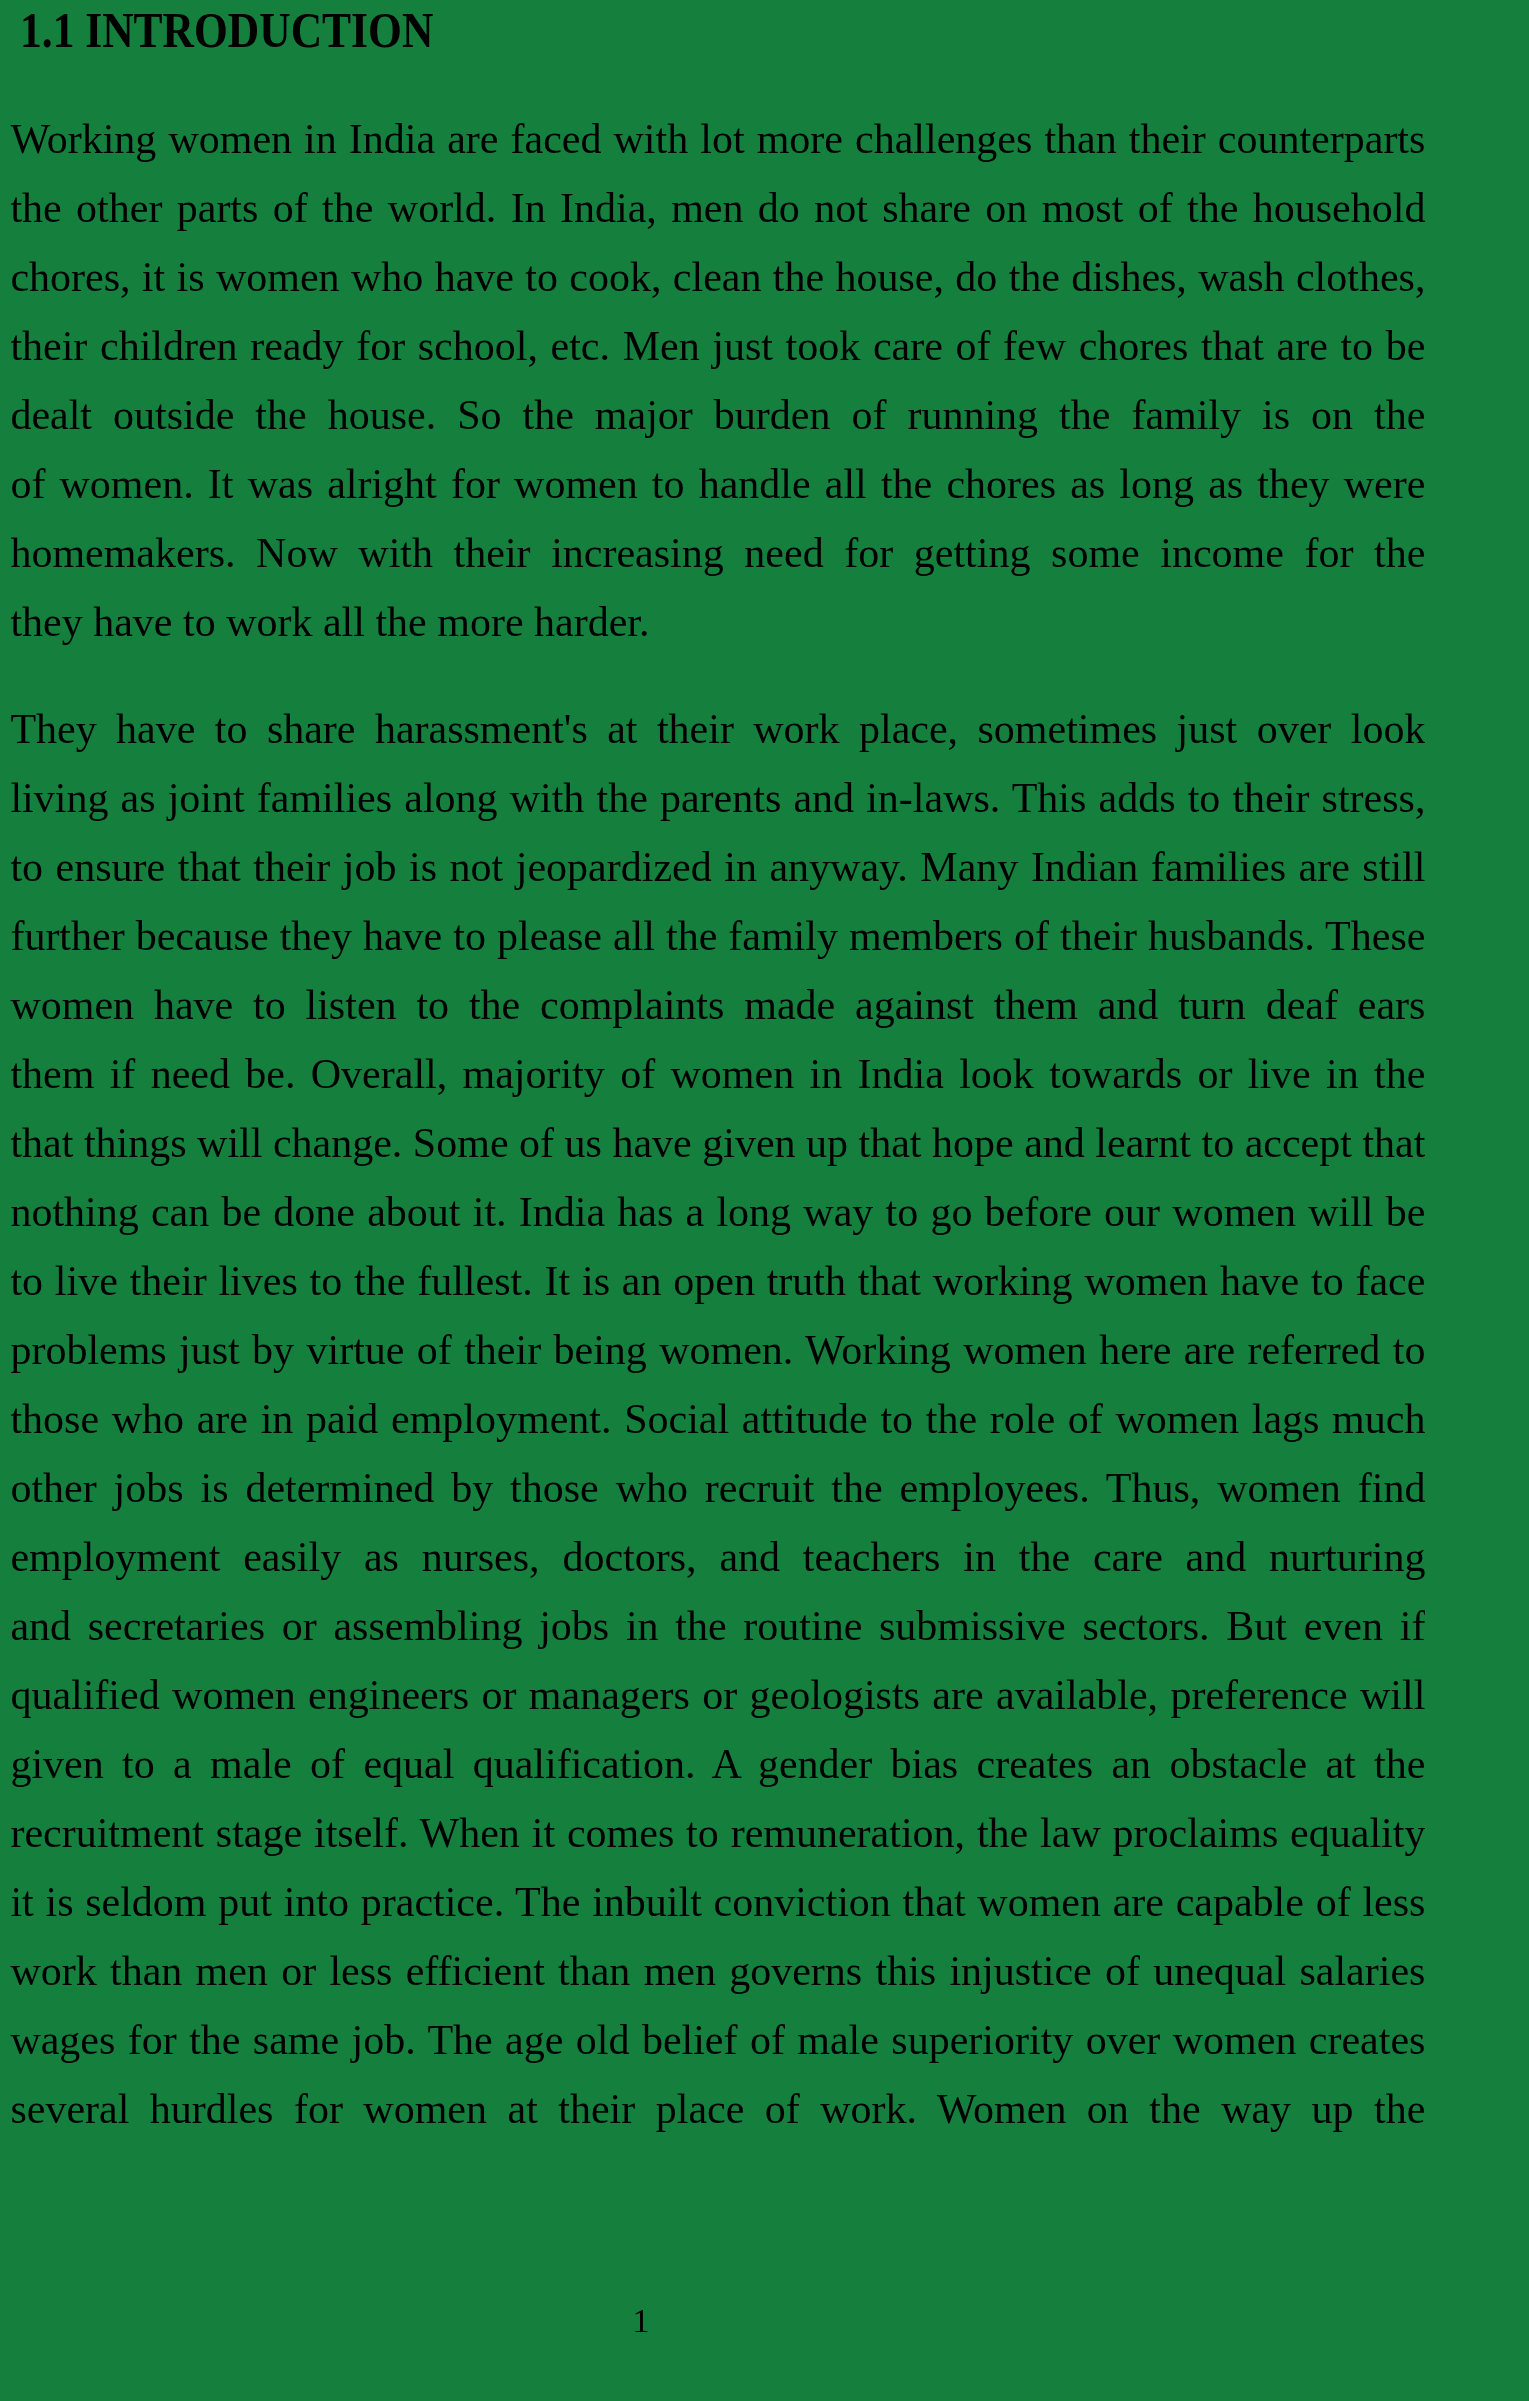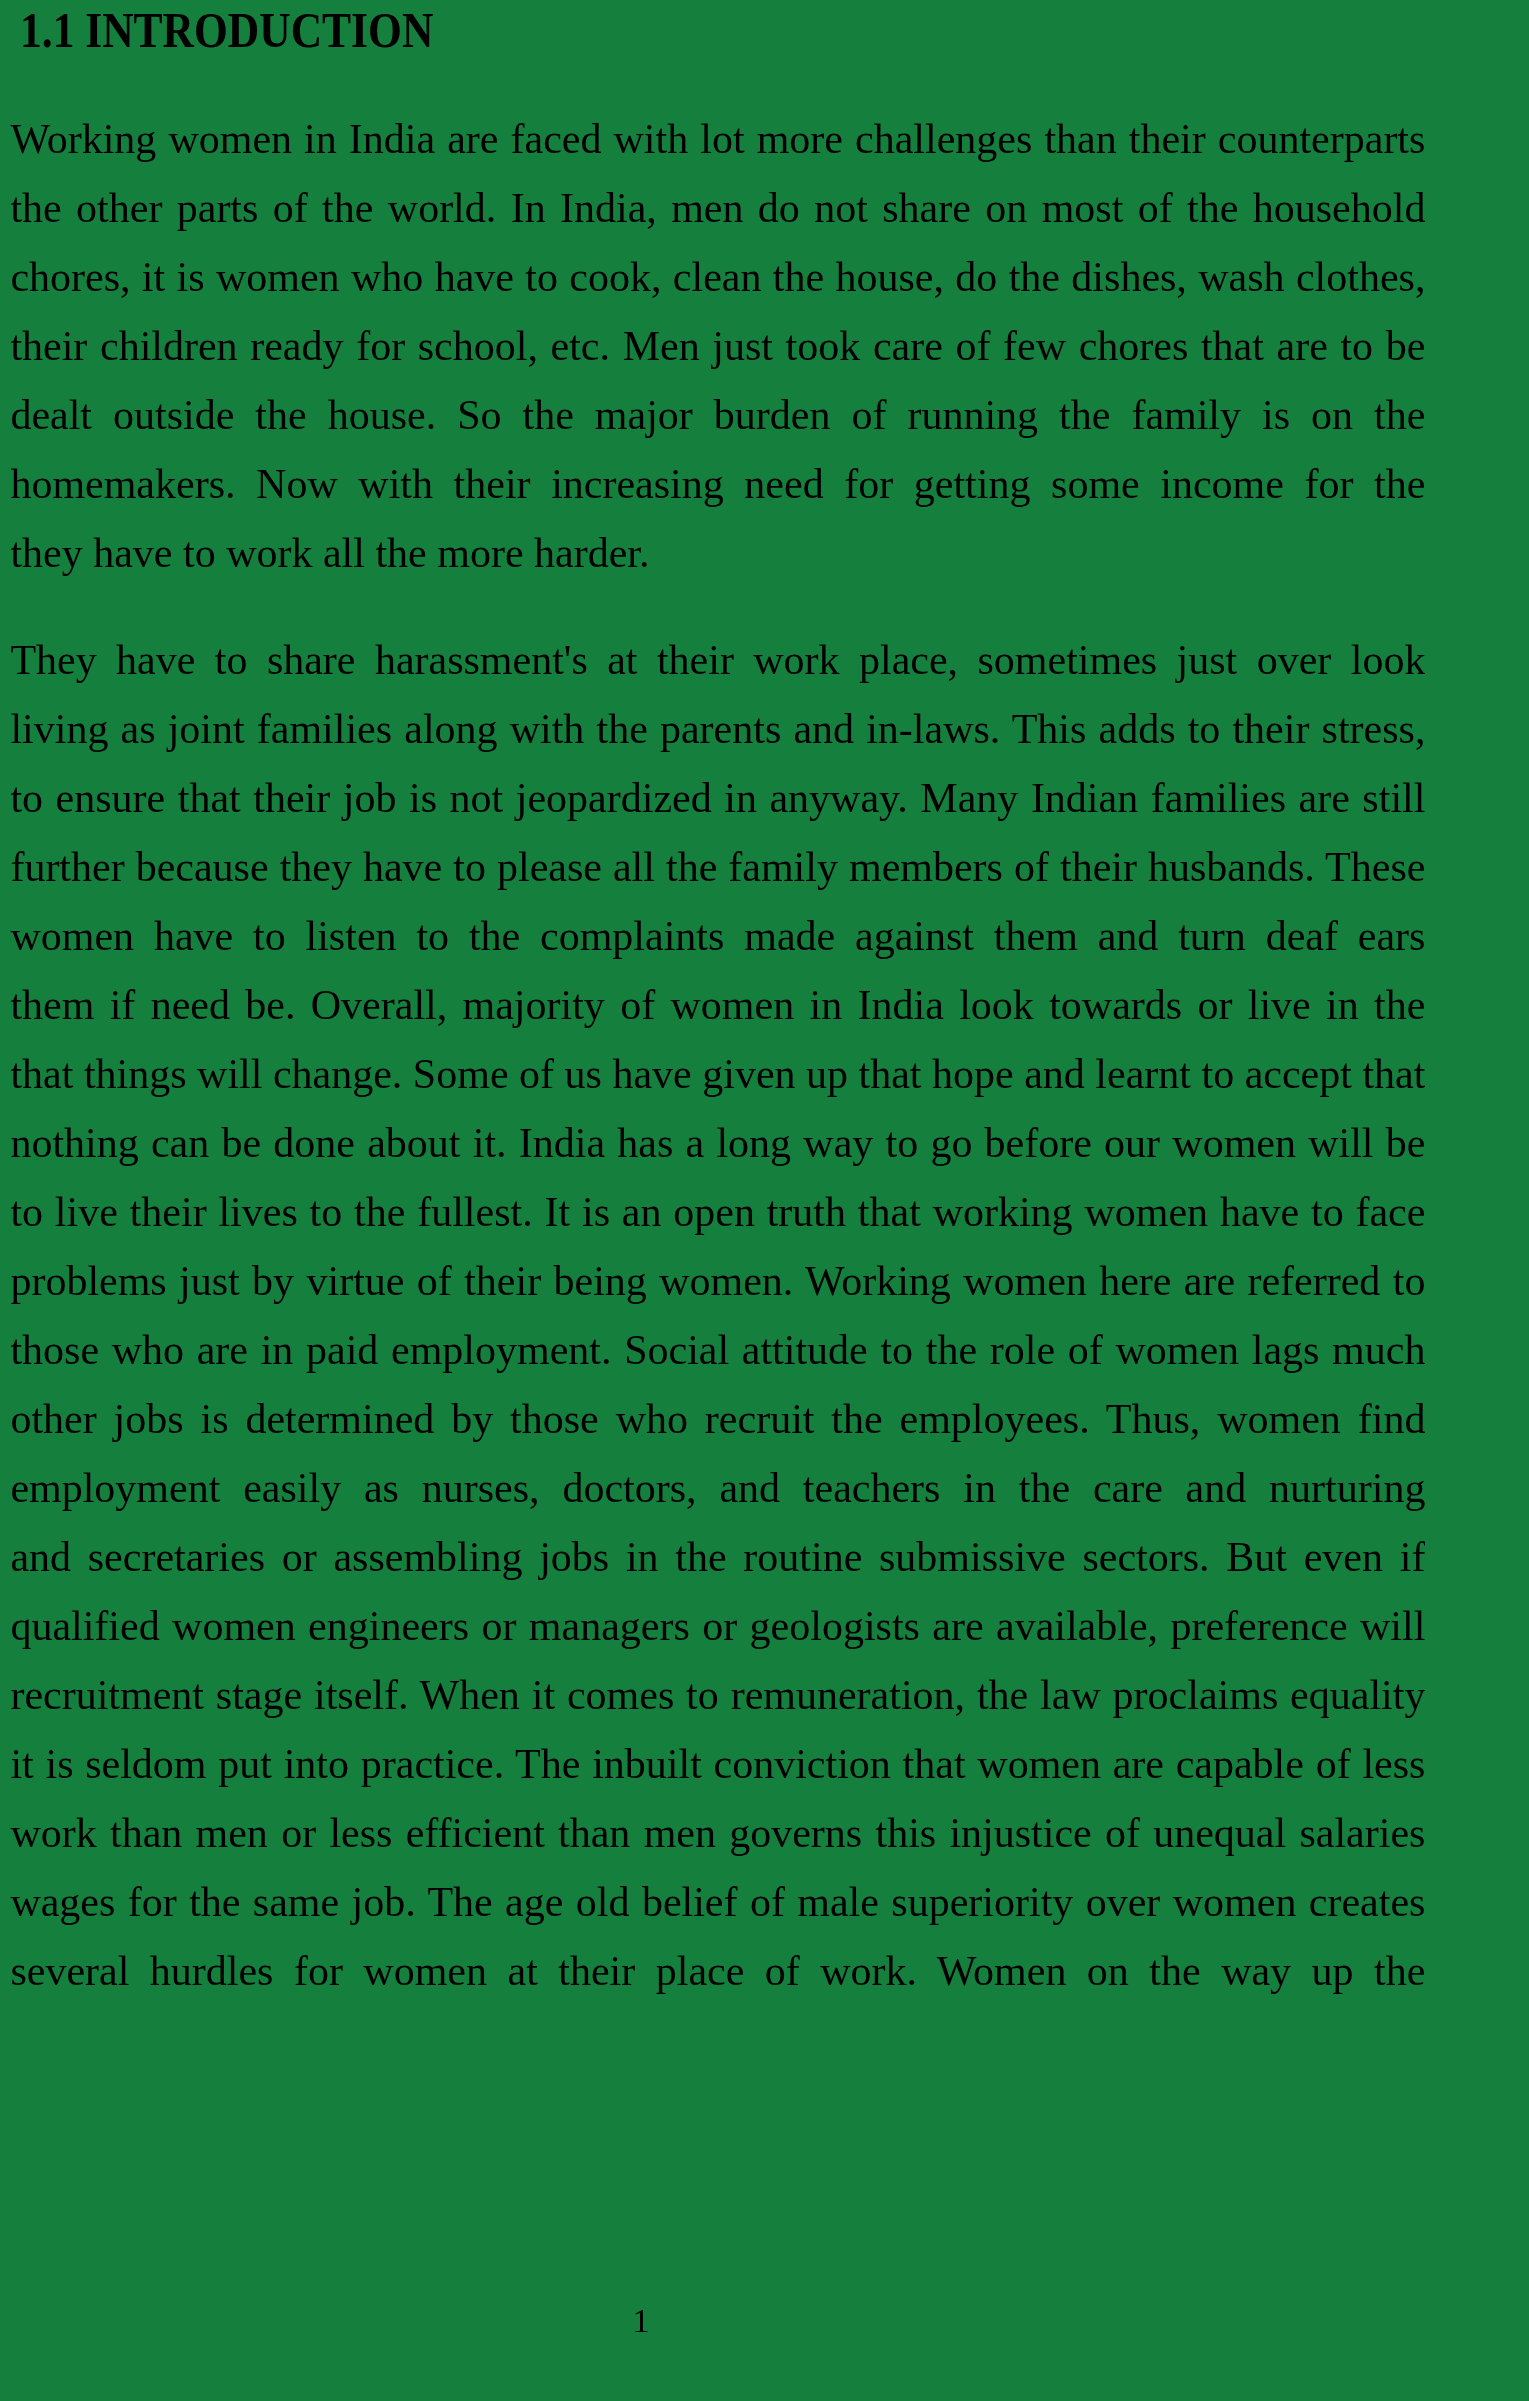--- a/index.html
+++ b/index.html
@@ -67,39 +67,41 @@
   <h1 class="heading">1.1 INTRODUCTION</h1>
 
   <div class="body-block">
 
   <div class="paragraph">
         <div class="line">Working women in India are faced with lot more challenges than their counterparts in</div>
         <div class="line">the other parts of the world. In India, men do not share on most of the household</div>
         <div class="line">chores, it is women who have to cook, clean the house, do the dishes, wash clothes, get</div>
         <div class="line">their children ready for school, etc. Men just took care of few chores that are to be</div>
         <div class="line">dealt outside the house. So the major burden of running the family is on the shoulders</div>
+        <div class="line">of women. It was alright for women to handle all the chores as long as they were</div>
         <div class="line">homemakers. Now with their increasing need for getting some income for the family,</div>
         <div class="line line-last-left">they have to work all the more harder.</div>
       </div>
       <div class="paragraph">
         <div class="line">They have to share harassment's at their work place, sometimes just over look things</div>
         <div class="line">living as joint families along with the parents and in-laws. This adds to their stress,</div>
         <div class="line">to ensure that their job is not jeopardized in anyway. Many Indian families are still</div>
         <div class="line">further because they have to please all the family members of their husbands. These</div>
         <div class="line">women have to listen to the complaints made against them and turn deaf ears towards</div>
         <div class="line">them if need be. Overall, majority of women in India look towards or live in the hope</div>
         <div class="line">that things will change. Some of us have given up that hope and learnt to accept that</div>
         <div class="line">nothing can be done about it. India has a long way to go before our women will be able</div>
         <div class="line">to live their lives to the fullest. It is an open truth that working women have to face</div>
         <div class="line">problems just by virtue of their being women. Working women here are referred to</div>
         <div class="line">those who are in paid employment. Social attitude to the role of women lags much</div>
         <div class="line">other jobs is determined by those who recruit the employees. Thus, women find</div>
         <div class="line">employment easily as nurses, doctors, and teachers in the care and nurturing sectors,</div>
         <div class="line">and secretaries or assembling jobs in the routine submissive sectors. But even if well</div>
         <div class="line">qualified women engineers or managers or geologists are available, preference will be</div>
+        <div class="line">given to a male of equal qualification. A gender bias creates an obstacle at the</div>
         <div class="line">recruitment stage itself. When it comes to remuneration, the law proclaims equality but</div>
         <div class="line">it is seldom put into practice. The inbuilt conviction that women are capable of less</div>
         <div class="line">work than men or less efficient than men governs this injustice of unequal salaries and</div>
         <div class="line">wages for the same job. The age old belief of male superiority over women creates</div>
         <div class="line">several hurdles for women at their place of work. Women on the way up the corporate</div>
       </div>
     </div>
 
   <div class="page-number">1</div>
 </div>

